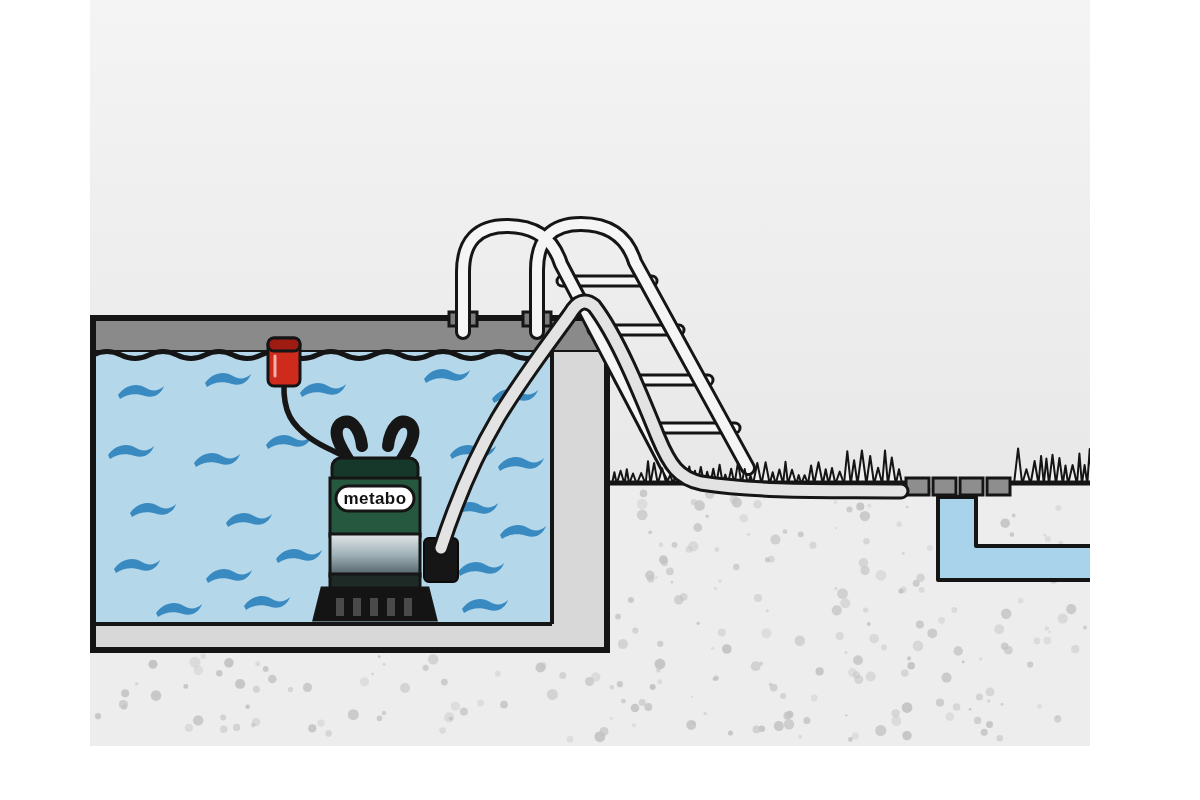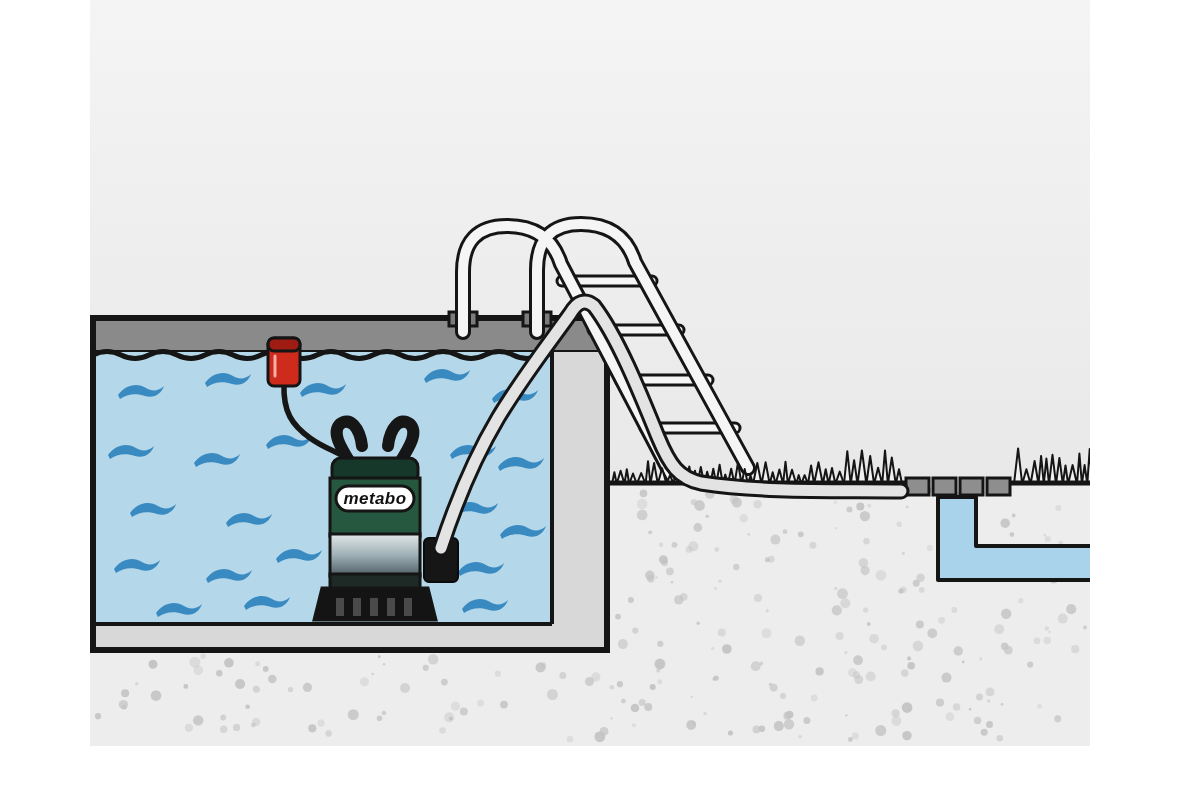--- a/index.html
+++ b/index.html
@@ -1,17 +1,17 @@
 <!DOCTYPE html>
 <html><head>
 <meta charset="utf-8">
 <style>
   html,body{margin:0;padding:0;background:#ffffff;}
   body{font-family:"Liberation Sans", sans-serif;}
-  figure{margin:0;width:1200px;height:800px;font-style:italic;}
+  figure{margin:0;width:1200px;height:800px;}
   svg{display:block;}
   .brand-text{font-family:"Liberation Sans", sans-serif;font-weight:bold;font-size:17px;letter-spacing:.4px;}
 </style>
 </head>
 <body>
 
 <figure>
 <svg width="1200" height="800" viewBox="0 0 1200 800" xmlns="http://www.w3.org/2000/svg">
   <defs>
     <linearGradient id="skyGrad" x1="0" y1="0" x2="0" y2="1">

